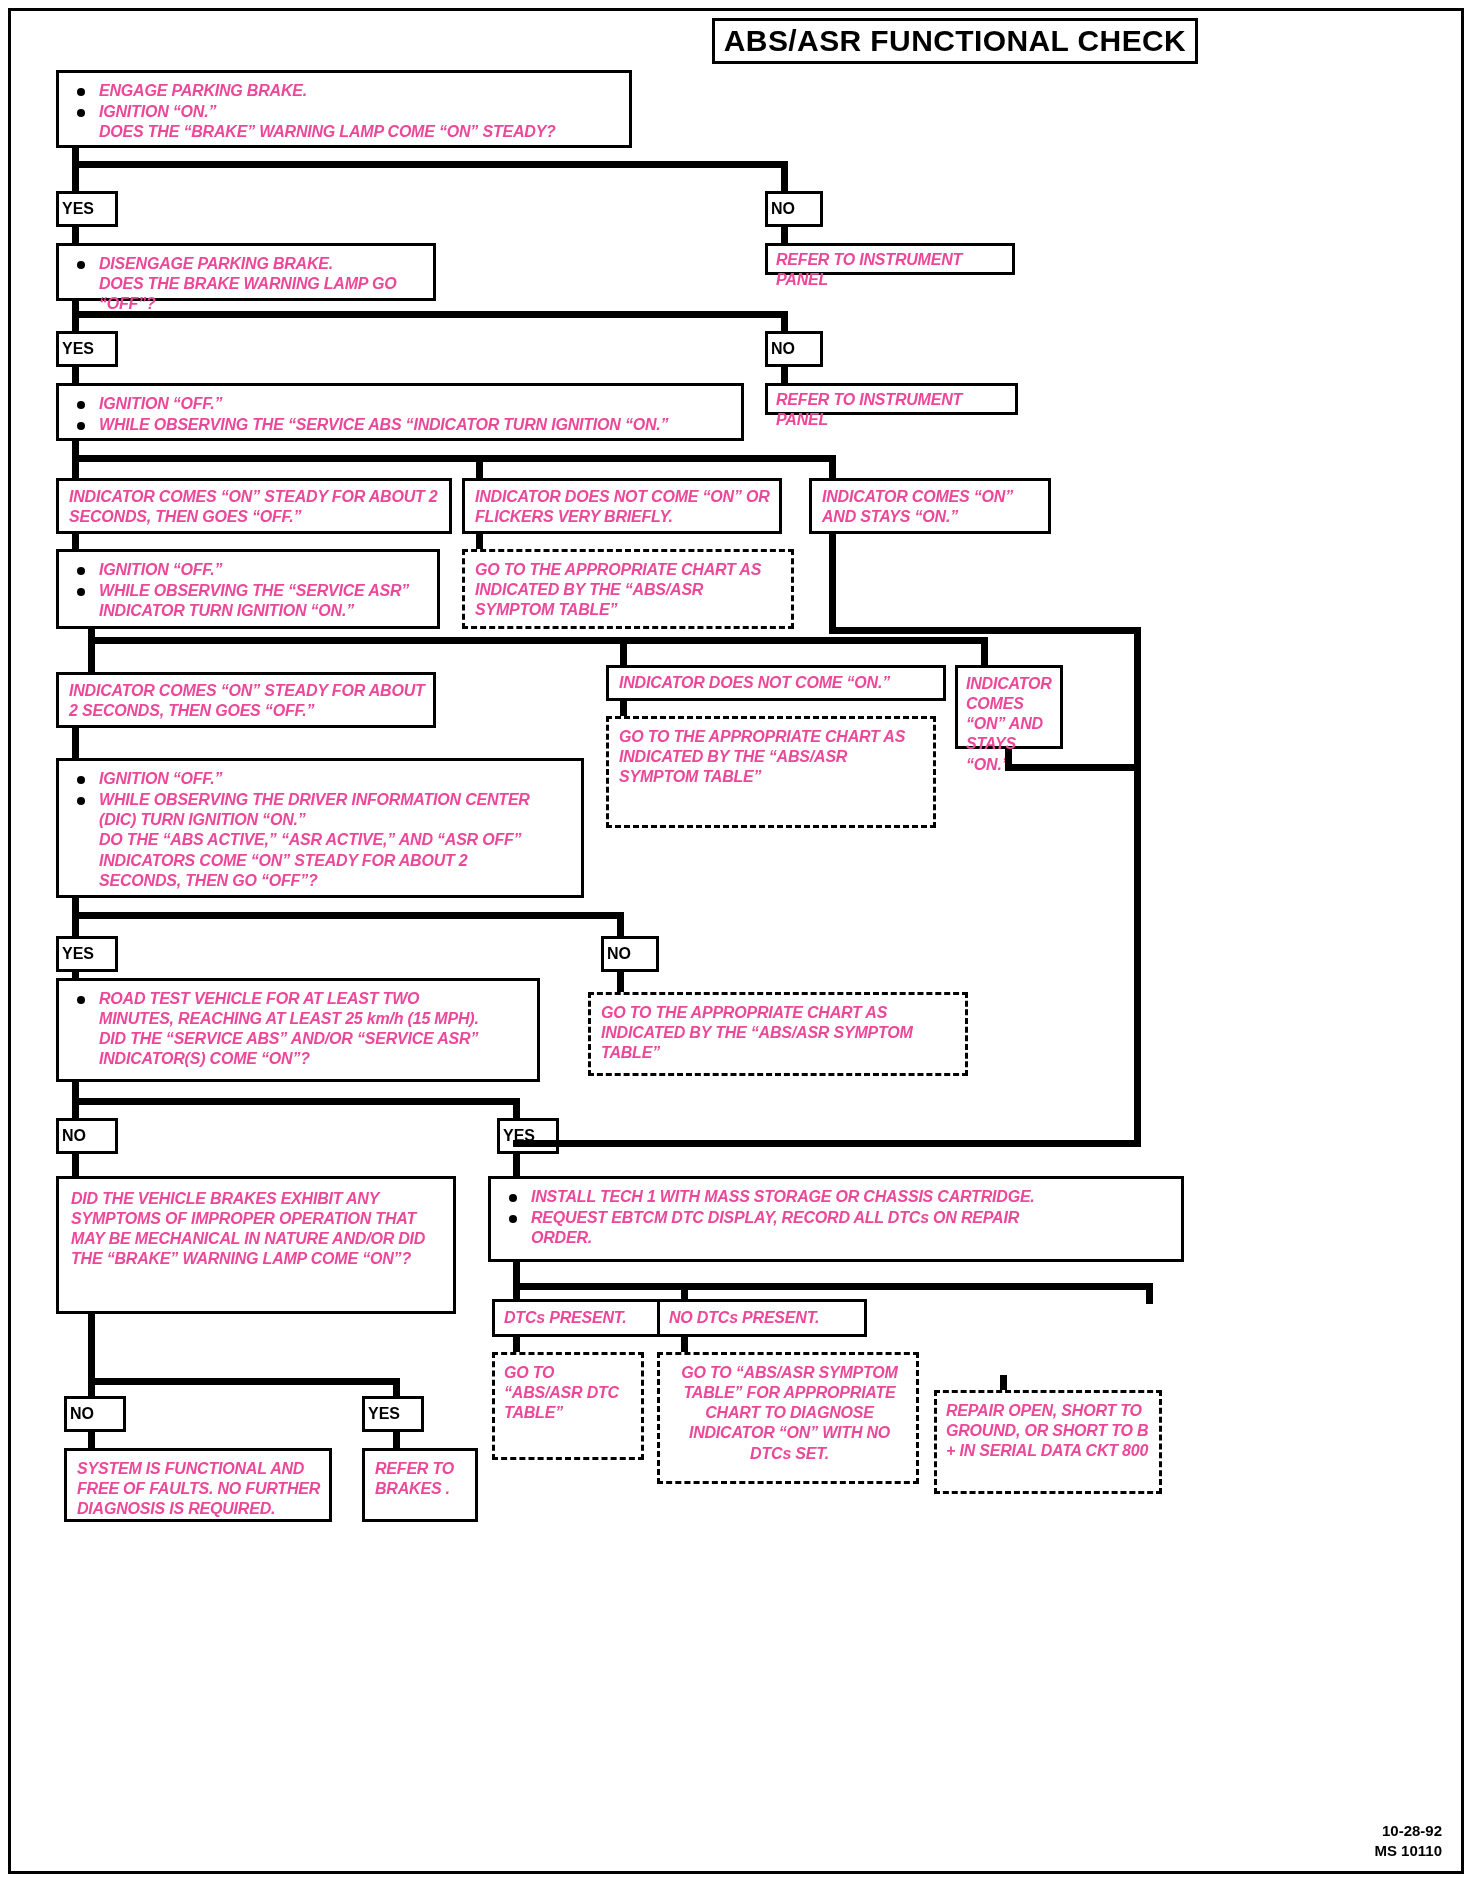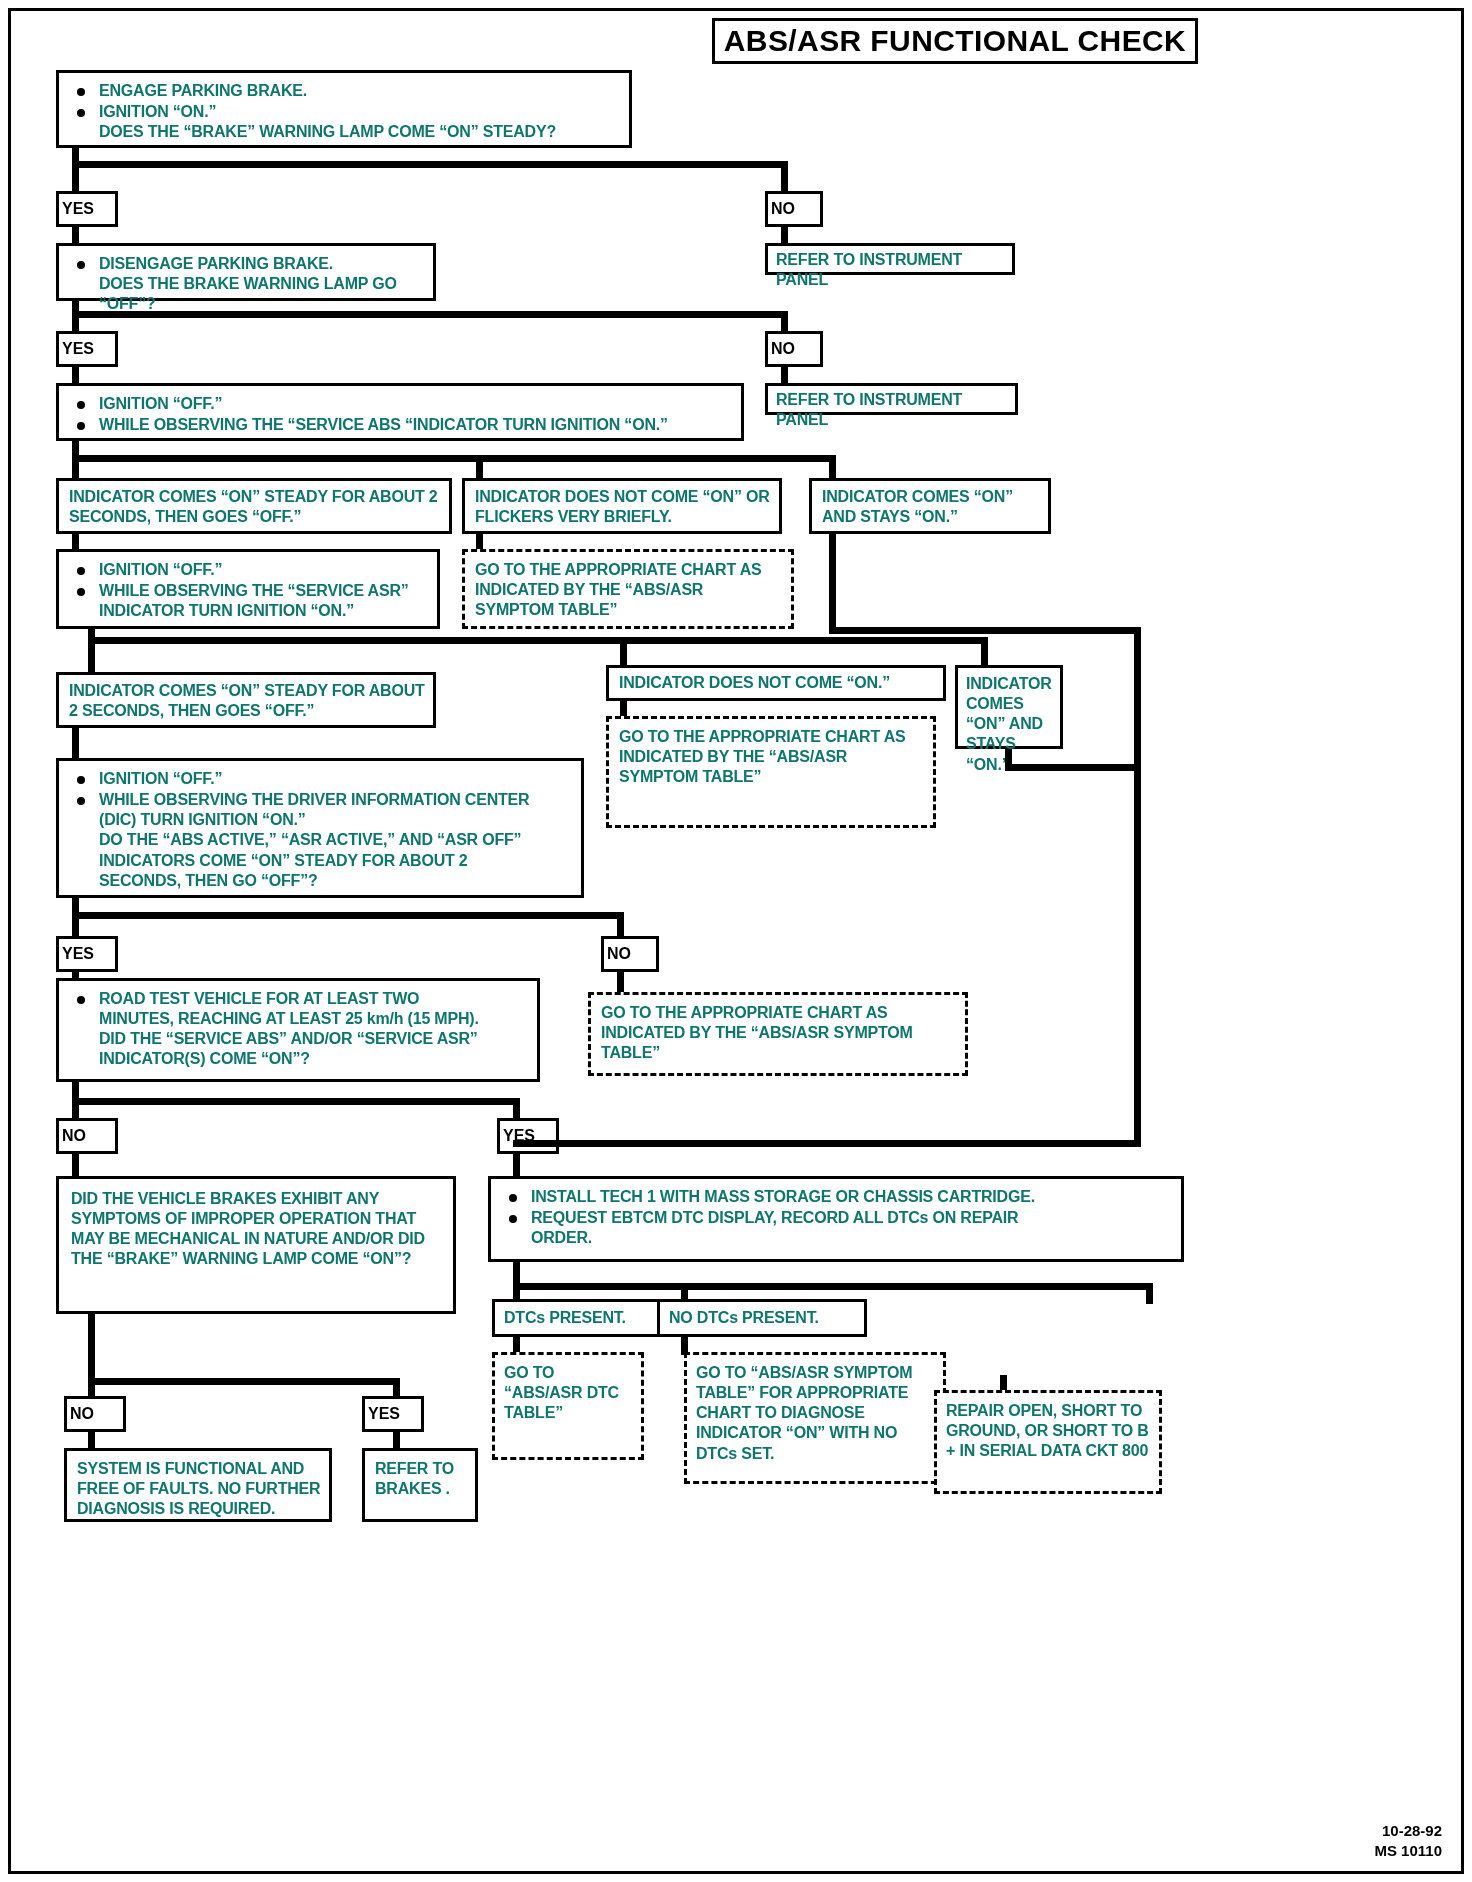--- a/index.html
+++ b/index.html
@@ -22,23 +22,24 @@
     border:3px solid #000;
     box-sizing:border-box;
   }
   
   .box{
     position:absolute;
     box-sizing:border-box;
     border:3px solid #000;
     background:#fff;
     font-weight:bold;
-    color:#0f766e;
+    color:#ec4899;
     letter-spacing:-0.2px;
     line-height:1.26;
+    font-style:italic;
   }
   .box.solid{border-style:solid;}
   .box.dashed{border:3px dashed #000;}
   .pad{padding:8px 10px 8px 12px;}
   .t15{font-size:16px;}
   
   .tag{
     position:absolute;
     box-sizing:border-box;
     border:3px solid #000;
@@ -314,21 +315,21 @@
     <span>NO DTCs PRESENT.</span>
   </div>
 
   <div class="ln" style="left:513px; top:1337px; width:7px; height:18px;"></div>
   <div class="ln" style="left:681px; top:1337px; width:7px; height:18px;"></div>
   <div class="ln" style="left:1000px; top:1375px; width:7px; height:20px;"></div>
 
   <div class="box dashed t15" style="left:492px; top:1352px; width:152px; height:108px; padding:8px 6px 6px 9px;">
     <span>GO TO “ABS/ASR DTC TABLE”</span>
   </div>
-  <div class="box dashed t15" style="left:684px; top:1352px; width:262px; height:132px; padding:8px 6px 6px 9px;">
+  <div class="box dashed t15" style="left:657px; top:1352px; width:262px; height:132px; padding:8px 6px 6px 9px;text-align:center;">
     <span>GO TO “ABS/ASR SYMPTOM TABLE” FOR APPROPRIATE CHART TO DIAGNOSE INDICATOR “ON” WITH NO DTCs SET.</span>
   </div>
   <div class="box dashed t15" style="left:934px; top:1390px; width:228px; height:104px; padding:8px 6px 6px 9px;">
     <span>REPAIR OPEN, SHORT TO GROUND, OR SHORT TO B + IN SERIAL DATA CKT 800</span>
   </div>
 
   <div class="ln" style="left:88px; top:1314px; width:7px; height:72px;"></div>
   <div class="ln" style="left:88px; top:1378px; width:312px; height:7px;"></div>
   <div class="ln" style="left:393px; top:1378px; width:7px; height:22px;"></div>
   <div class="ln" style="left:88px; top:1378px; width:7px; height:22px;"></div>

